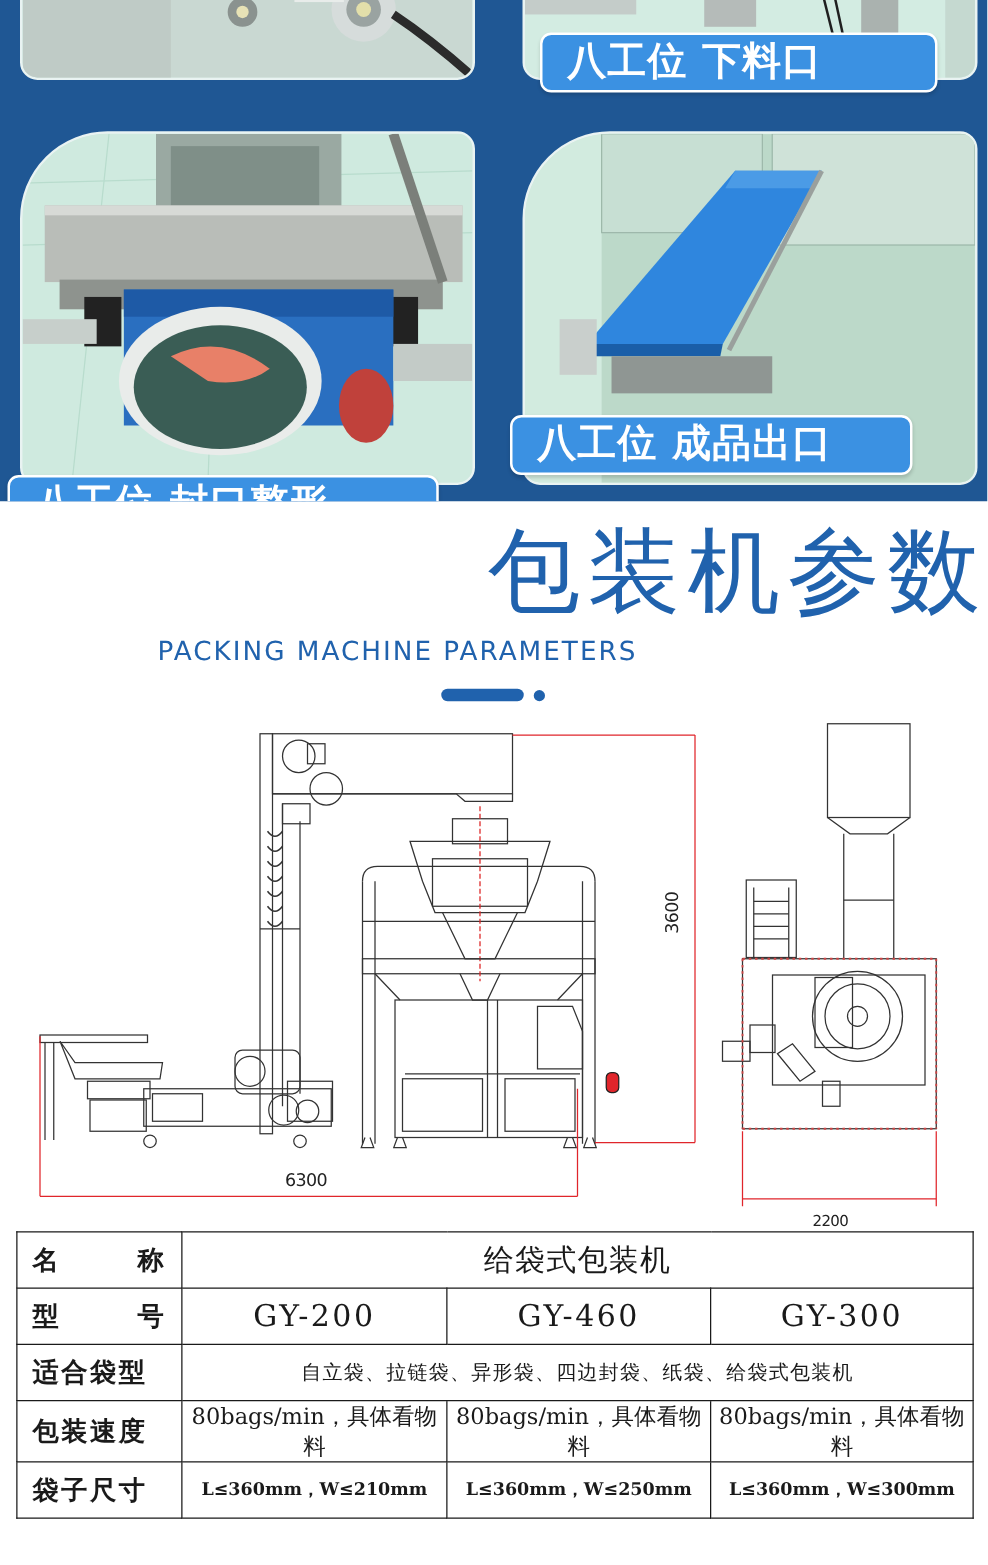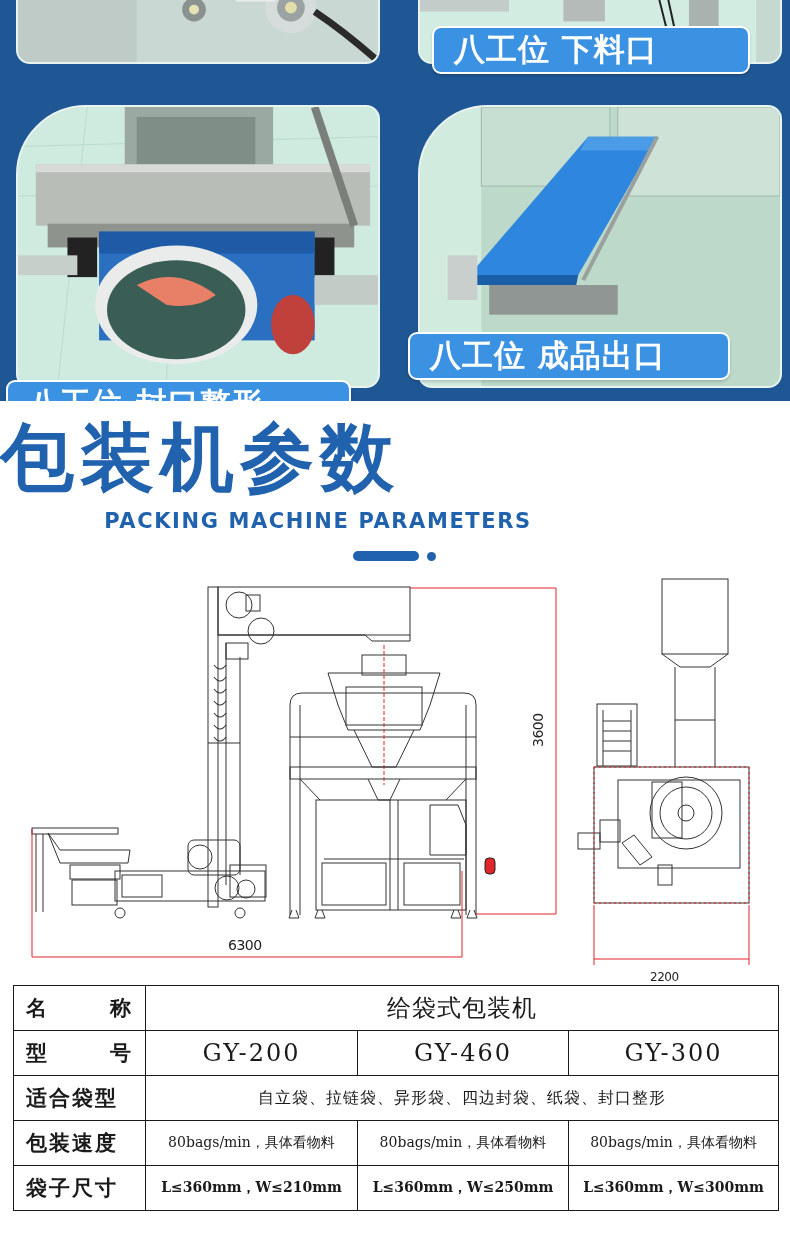--- a/index.html
+++ b/index.html
@@ -15,41 +15,41 @@
     .card.c3 { left: 16px; top: 105px; width: 364px; height: 283px; border-radius: 70px 14px 14px 14px; }
     .card.c4 { left: 418px; top: 105px; width: 364px; height: 283px; border-radius: 70px 14px 14px 14px; }
 
     .label-pill { position: absolute; height: 48px; background: #3b91e2; border: 2.5px solid #ffffff; border-radius: 9px; color: #ffffff; font-family: "DejaVu Sans", sans-serif; font-weight: bold; font-size: 31px; line-height: 42px; padding-left: 20px; letter-spacing: 1px; white-space: nowrap; box-shadow: 0 2px 3px rgba(0,0,0,0.15); }
     .label-pill.p1 { left: 6px; top: 26px; width: 318px; }
     .label-pill.p2 { left: 408px; top: 26px; width: 318px; margin-left: 24px; }
     .label-pill.p3 { left: 6px; top: 332px; width: 345px; margin-top: 48px; }
     .label-pill.p4 { left: 408px; top: 332px; width: 322px; }
 
     
-    .title-cn { position: absolute; left: 0; top: 412px; width: 790px; text-align: left; font-family: "DejaVu Sans", sans-serif; font-weight: bold; font-size: 74px; color: #2062ad; letter-spacing: 6px; line-height: 90px; }
-    .title-en { position: absolute; left: 0; top: 506px; width: 636px; text-align: center; font-family: "DejaVu Sans", sans-serif; font-size: 21px; color: #2062ad; letter-spacing: 1.6px; line-height: 30px; font-weight: bold; }
+    .title-cn { position: absolute; left: 0; top: 412px; width: 790px; text-align: right; font-family: "DejaVu Sans", sans-serif; font-weight: normal; font-size: 74px; color: #2062ad; letter-spacing: 6px; line-height: 90px; }
+    .title-en { position: absolute; left: 0; top: 506px; width: 636px; text-align: center; font-family: "DejaVu Sans", sans-serif; font-size: 21px; color: #2062ad; letter-spacing: 1.6px; line-height: 30px; }
     .title-deco-bar { position: absolute; left: 353px; top: 551px; width: 66px; height: 10px; border-radius: 5px; background: #2062ad; }
     .title-deco-dot { position: absolute; left: 427px; top: 552px; width: 9px; height: 9px; border-radius: 50%; background: #2062ad; }
 
     
     .drawing { position: absolute; left: 0; top: 575px; width: 790px; height: 400px; }
     .dim-label { position: absolute; font-family: "DejaVu Sans", sans-serif; font-size: 14px; color: #222; letter-spacing: -0.5px; }
     .dim-label.w { left: 228px; top: 362px; }
     .dim-label.h { left: 530px; top: 172px; transform: rotate(-90deg); transform-origin: left top; }
     .dim-label.d { left: 650px; top: 395px; font-size: 12px; }
 
     
     .spec-table { position: absolute; left: 13px; top: 985px; width: 765px; border-collapse: collapse; table-layout: fixed; }
     .spec-table td { border: 1.5px solid #1a1a1a; height: 45px; text-align: center; vertical-align: middle; font-family: "DejaVu Serif", serif; color: #1a1a1a; padding: 0; }
     .spec-table td.head { width: 132px; font-weight: bold; font-size: 21px; text-align: left; padding-left: 12px; letter-spacing: 2px; }
     .spread-inner { display: flex; justify-content: space-between; padding-right: 12px; }
     .big-val { font-size: 24px; font-weight: normal; letter-spacing: 1px; }
     .model-val { font-size: 24px; letter-spacing: 2px; }
     .mid-val { font-size: 16px; letter-spacing: 1px; }
-    .small-val { font-size: 14px; }
+    .small-val { font-size: 18px; }
     .small-bold { font-size: 14px; font-weight: bold; }
   </style>
 </head>
 <body>
 
 <section class="photo-section">
 
   <div class="card c1">
     <svg class="scene" viewBox="0 0 364 94" preserveAspectRatio="none">
       <rect width="364" height="94" fill="#c9d8d2"></rect>
@@ -267,21 +267,21 @@
             <span>型</span>
             <span>号</span>
           </div>
     </td>
     <td class="model-val">GY-200</td>
     <td class="model-val">GY-460</td>
     <td class="model-val">GY-300</td>
   </tr>
   <tr>
     <td class="head">适合袋型</td>
-    <td colspan="3" class="mid-val">自立袋、拉链袋、异形袋、四边封袋、纸袋、封口整形</td>
+    <td colspan="3" class="mid-val">自立袋、拉链袋、异形袋、四边封袋、纸袋、给袋式包装机</td>
   </tr>
   <tr>
     <td class="head">包装速度</td>
     <td class="small-val">80bags/min，具体看物料</td>
     <td class="small-val">80bags/min，具体看物料</td>
     <td class="small-val">80bags/min，具体看物料</td>
   </tr>
   <tr>
     <td class="head">袋子尺寸</td>
     <td class="small-bold">L≤360mm，W≤210mm</td>

